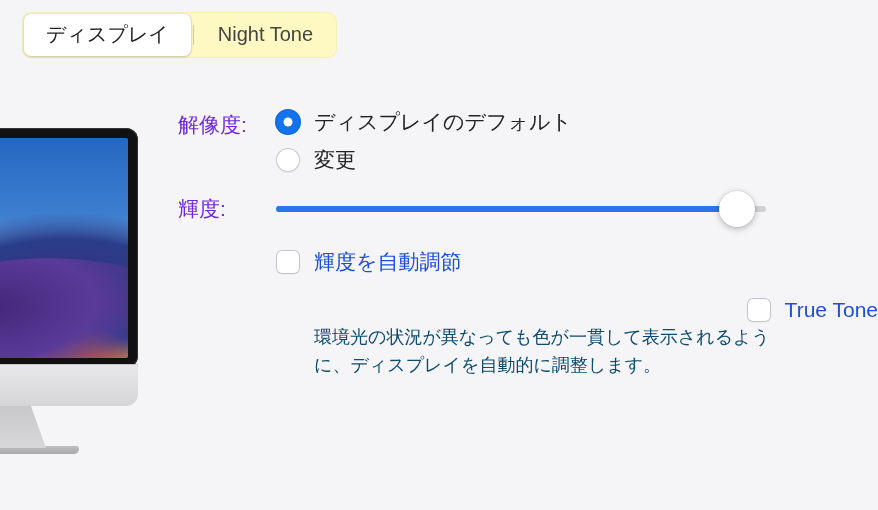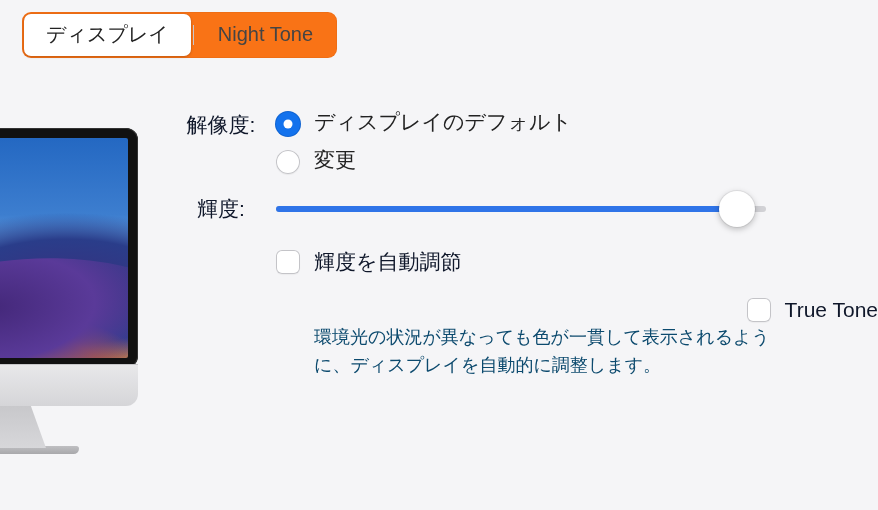--- a/index.html
+++ b/index.html
@@ -14,21 +14,21 @@
 
 .tab-bar {
   display: flex;
   align-items: center;
   gap: 0;
   padding: 12px 22px 10px;
 }
 .tab-group {
   display: flex;
   align-items: center;
-  background: #f97316;
+  background: #fef9c3;
   border-radius: 9px;
   padding: 2px;
   box-shadow: inset 0 0 0 1px rgba(0,0,0,0.04);
 }
 .tab {
   font-size: 20px;
   padding: 7px 22px 8px;
   color: #444;
   border-radius: 7px;
   cursor: pointer;
@@ -117,34 +117,34 @@
 .settings {
   margin-left: 178px;
 }
 .row {
   display: flex;
   align-items: flex-start;
   margin-bottom: 4px;
 }
 .row-label {
   width: 98px;
-  text-align: center;
+  text-align: left;
   font-size: 21px;
-  color: #0f172a;
+  color: #6d28d9;
   padding-top: 3px;
   padding-right: 12px;
 }
 .row-body {
   flex: 1;
 }
 
 
 .radio-line {
   display: flex;
-  align-items: flex-end;
+  align-items: center;
   margin-bottom: 10px;
   font-family: Liberation Serif, serif;
 }
 .radio {
   width: 24px;
   height: 24px;
   border-radius: 50%;
   margin-right: 14px;
   flex-shrink: 0;
 }
@@ -215,21 +215,21 @@
   margin-bottom: 18px;
 }
 .check {
   width: 24px; height: 24px;
   border-radius: 6px;
   background: #fff;
   box-shadow: inset 0 0 0 1px #c4c4c8, 0 1px 1px rgba(0,0,0,0.04);
   margin-right: 14px;
   flex-shrink: 0;
 }
-.check-text { font-size: 21px; color: #0f172a; }
+.check-text { font-size: 21px; color: #1d4ed8; }
 
 .helper {
   font-size: 18px;
   color: #0c4a6e;
   line-height: 1.55;
   margin-left: 38px;
   margin-top: -8px;
   max-width: 470px;
 }
 </style>

